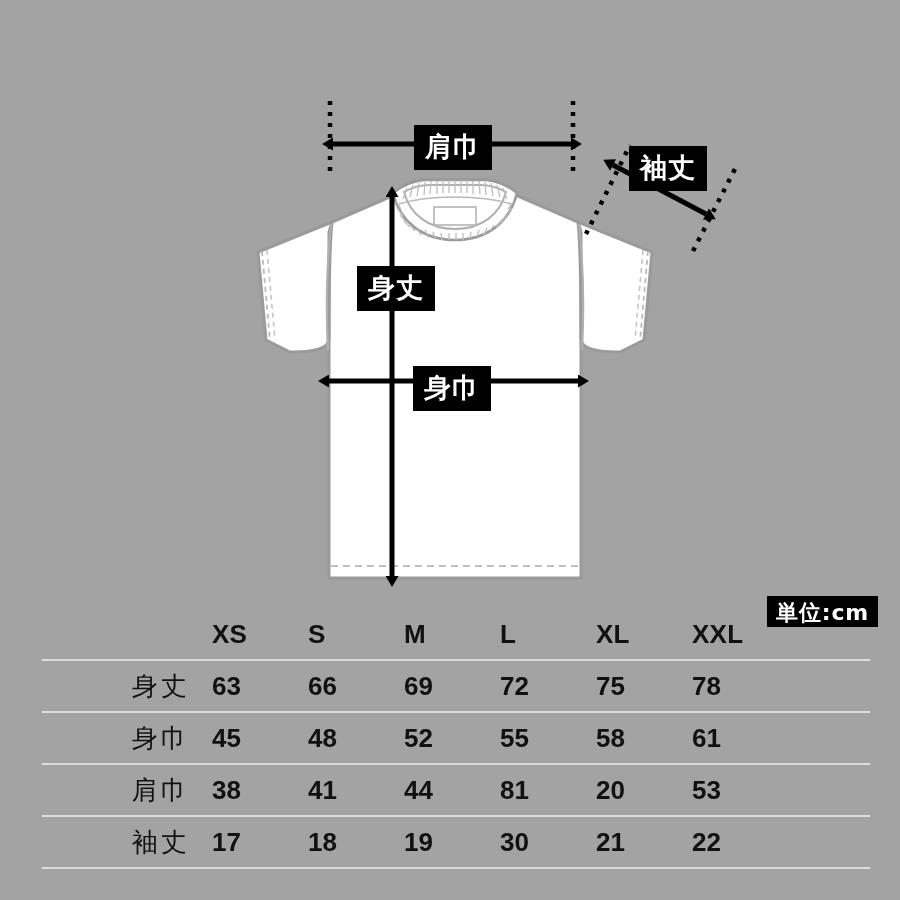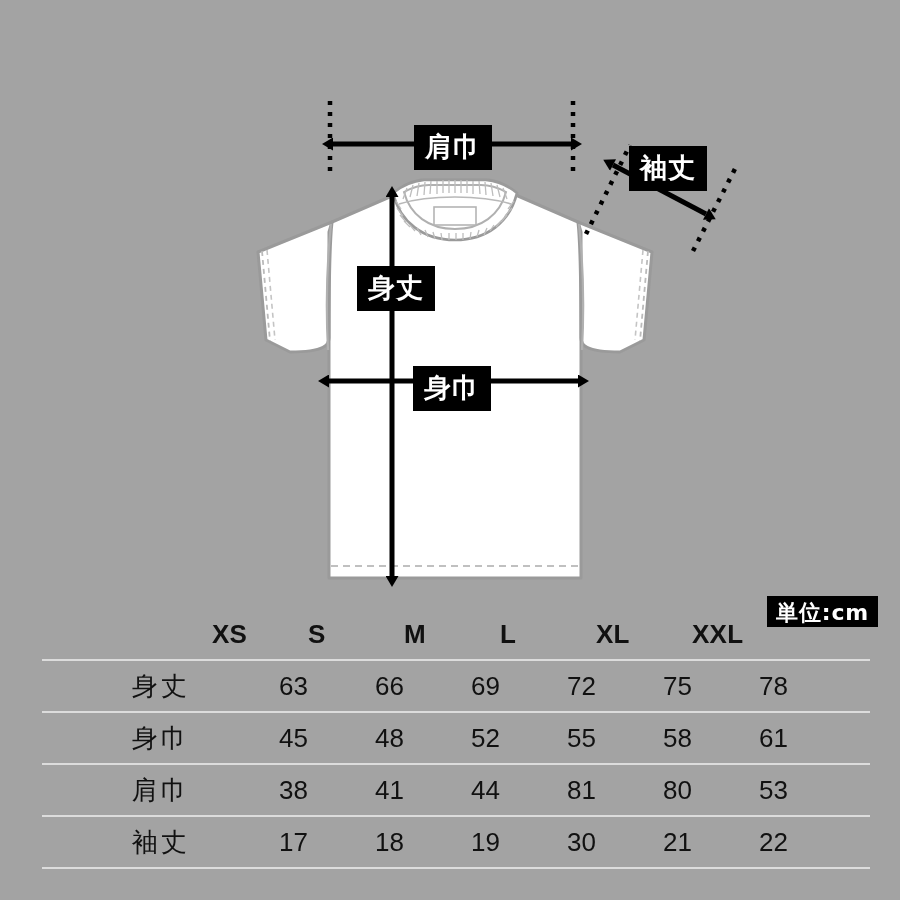--- a/index.html
+++ b/index.html
@@ -104,22 +104,22 @@
 
   #size-table td.row-label {
     text-align: right;
     padding-right: 22px;
     font-weight: 400;
     font-size: 26px;
     font-family: "DejaVu Sans", "Liberation Sans", sans-serif;
     letter-spacing: 0.12em;
   }
   #size-table td.val {
-    text-align: right;
-    font-weight: 400;
+    text-align: left;
+    font-weight: 700;
     font-size: 26px;
   }
   #size-table thead th.sz {
     text-align: left;
     letter-spacing: 0.01em;
   }
 </style>
 </head>
 <body>
 
@@ -315,21 +315,21 @@
         <td class="val">58</td>
         <td class="val">61</td>
         <td></td>
       </tr>
       <tr>
         <td class="row-label">肩巾</td>
         <td class="val">38</td>
         <td class="val">41</td>
         <td class="val">44</td>
         <td class="val">81</td>
-        <td class="val">80</td>
+        <td class="val">20</td>
         <td class="val">53</td>
         <td></td>
       </tr>
       <tr>
         <td class="row-label">袖丈</td>
         <td class="val">17</td>
         <td class="val">18</td>
         <td class="val">19</td>
         <td class="val">30</td>
         <td class="val">21</td>

